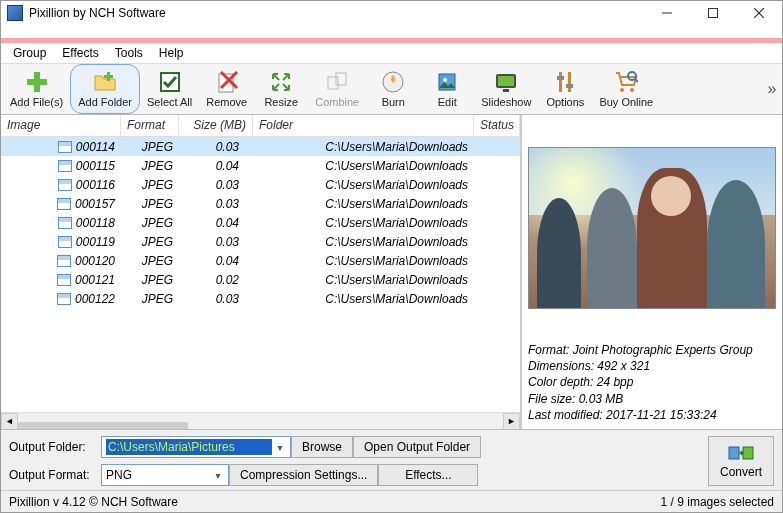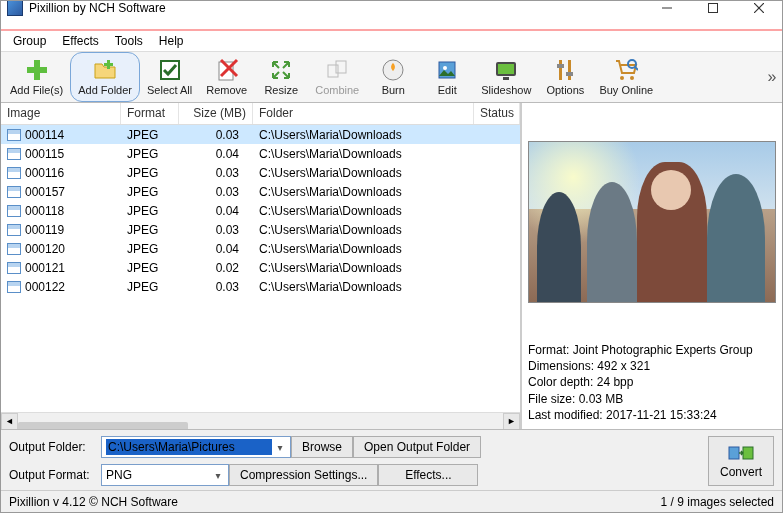--- a/index.html
+++ b/index.html
@@ -11,24 +11,24 @@
   width: 783px;
   height: 513px;
   overflow: hidden;
   display: flex;
   flex-direction: column;
   border: 1px solid #999;
 }
 .titlebar {
   display: flex;
   align-items: center;
-  height: 30px;
+  height: 42px;
   padding: 0 0 14px 6px;
   background: #fff;
-  border-bottom: 2px solid #fca5a5;
+  border-bottom: 5px solid #fca5a5;
 }
 .titlebar .app-icon {
   width: 16px; height: 16px;
   background: linear-gradient(135deg,#4a90d9,#2c5aa0);
   margin-right: 6px;
   border:1px solid #1a3a6e;
 }
 .titlebar .title { flex: 1; font-size: 12px; color: #000; }
 .winbtns { display: flex; }
 .winbtn {
@@ -70,20 +70,21 @@
 }
 .tbtn.disabled { color: #999; }
 .tbtn .ticon { width: 24px; height: 24px; margin-bottom: 2px; display:flex;align-items:center;justify-content:center;}
 .tbtn.selected { background:#e8f0fb; border:1px solid #7aa7d9; border-radius:12px;}
 .toolbar .spacer { flex:1; }
 .toolbar .more { width:16px; font-size:16px; color:#555; text-align:center;}
 .main {
   flex: 1;
   display: flex;
   overflow: hidden;
+  font-style: italic;
 }
 .left {
   flex: 1;
   display: flex;
   flex-direction: column;
   border-right: 2px solid #ccc;
 }
 .headerrow {
   display: flex;
   background: #fff;
@@ -97,21 +98,21 @@
   color: #333;
 }
 .filelist { flex:1; overflow:hidden; background:#fff; }
 .row {
   display: flex;
   height: 19px;
   align-items: center;
   font-size: 12px;
 }
 .row.selected { background: #cde8ff; }
-.cell { padding: 0 6px; overflow:hidden; white-space:nowrap; }
+.cell { padding: 0 6px; overflow:hidden; white-space:nowrap;text-align:right; }
 .fileicon {
   width:14px;height:12px; display:inline-block;
   background:#fff; border:1px solid #5a8fc8;
   margin-right:4px; vertical-align:middle;
   background-image:linear-gradient(#b8d4f0,#b8d4f0);
   background-size:100% 4px; background-repeat:no-repeat;
 }
 .hscroll {
   height: 17px;
   background: #f0f0f0;
@@ -161,21 +162,21 @@
 }
 .bl { flex:1; display:flex; flex-direction:column; gap:6px;}
 .brow { display:flex; align-items:center; }
 .brow label { width: 92px; }
 .combo {
   border:1px solid #7a9ecb; background:#fff; height:22px;
   display:flex; align-items:center; padding:0 2px 0 4px;
   font-size:12px; position:relative;
 }
 .combo.sel { background:#fff;}
-.combo .seltext { flex:1; background:#1a62c7; color:#000000; padding:1px 2px;}
+.combo .seltext { flex:1; background:#1a62c7; color:#bef264; padding:1px 2px;}
 .combo .plain { flex:1;}
 .combo .dd { width:16px; text-align:center; color:#555; font-size:10px;}
 .btn {
   height:22px; border:1px solid #adadad; background:#e9e9e9;
   padding:0 10px; font-size:12px; display:flex;align-items:center;justify-content:center;
   min-width:72px;
 }
 .bchecks { display:flex; flex-direction:column; gap:6px; justify-content:center; font-size:12px;}
 .cb { display:flex; align-items:center; gap:4px;}
 .cb .box { width:13px;height:13px;border:1px solid #333;background:#fff;}

